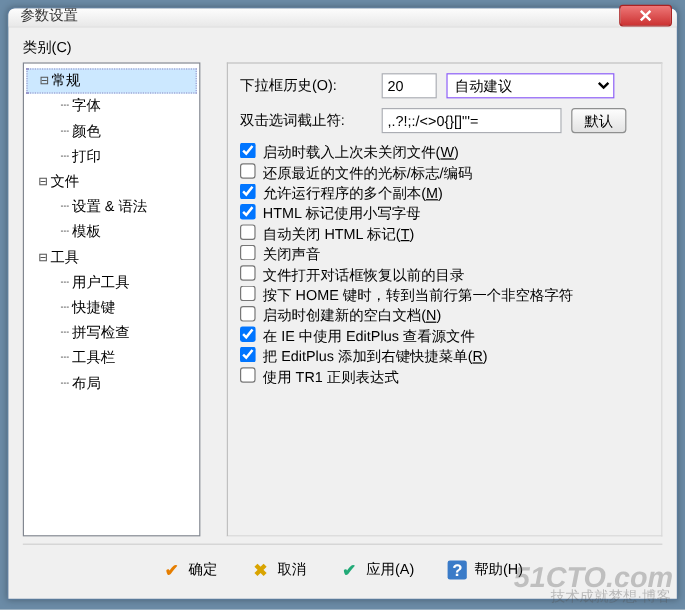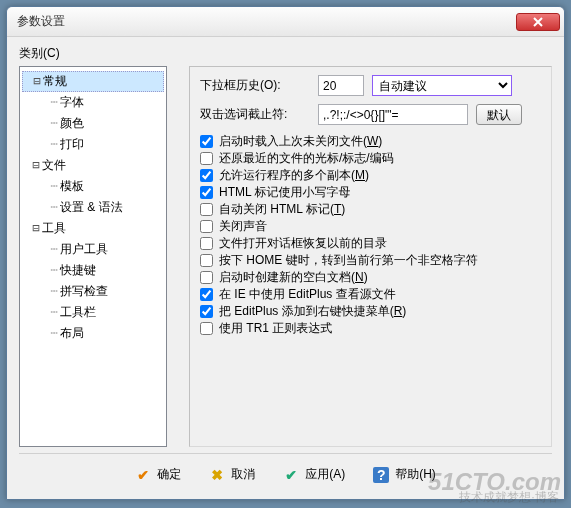--- a/index.html
+++ b/index.html
@@ -1,18 +1,18 @@
 <!DOCTYPE html>
 <html><head>
 <meta charset="utf-8">
 <style>
 *{margin:0;padding:0;box-sizing:border-box;font-family:"Microsoft YaHei",Tahoma,sans-serif;font-size:12px}
 body{background:#6b8ba6;padding:6px;width:571px;height:508px}
 .window{background:#f0f0f0;border:1px solid #5a7a9a;border-radius:6px 6px 0 0;box-shadow:0 0 6px rgba(0,0,0,.3);height:494px;display:flex;flex-direction:column}
-.titlebar{background:linear-gradient(#fdfdfd,#e8e8e8);border-bottom:1px solid #d0d0d0;border-radius:6px 6px 0 0;height:30px;display:flex;align-items:center;padding:0 4px 0 10px}
+.titlebar{background:linear-gradient(#fdfdfd,#e8e8e8);border-bottom:1px solid #d0d0d0;border-radius:6px 6px 0 0;height:16px;display:flex;align-items:flex-end;padding:0 4px 0 10px}
 .title{flex:1;color:#333}
 .closebtn{width:44px;height:18px;background:linear-gradient(#e77,#c33);border:1px solid #a22;border-radius:3px;display:flex;align-items:center;justify-content:center;color:#fff;font-weight:bold;cursor:pointer}
 .closebtn svg{width:10px;height:10px}
 .body{flex:1;padding:8px 12px 4px;display:flex;flex-direction:column}
 .cat-label{margin-bottom:4px}
 .cols{flex:1;display:flex;gap:22px;min-height:0}
 .tree{width:148px;border:1px solid #828790;background:#fff;padding:4px 2px;overflow:auto}
 .tree-item{padding:2px 2px 2px 6px;white-space:nowrap}
 .tree-item.d1{padding-left:8px}
 .tree-item.d2{padding-left:26px}
@@ -20,21 +20,21 @@
 .dash{color:#888;display:inline-block;width:12px;text-align:center}
 .exp{color:#555;display:inline-block;width:12px;text-align:center;font-family:monospace}
 .panel{flex:1;border:1px solid #d9d9d9;border-top-color:#c0c0c0;border-left-color:#c0c0c0;background:#f0f0f0;padding:8px 10px;overflow:auto}
 .row{display:flex;align-items:center;gap:8px;margin-bottom:8px}
 .lbl{width:110px}
 input[type=text]{border:1px solid #abadb3;background:#fff;height:21px;padding:0 4px}
 .inp-num{width:46px}
 .inp-chars{width:150px}
 select{border:1px solid #8b5cf6;background:#fff;height:21px;width:140px;padding:0 2px}
 .btn{background:linear-gradient(#fdfdfd,#e3e3e3);border:1px solid #8e8f8f;border-radius:3px;padding:2px 10px;cursor:pointer;height:21px}
-.chk{display:flex;align-items:center;gap:6px;margin:0 0}
+.chk{display:flex;align-items:flex-start;gap:6px;margin:0 0}
 .chk input{width:13px;height:13px}
 .chk label u{text-decoration:underline}
 .footer{height:42px;display:flex;align-items:center;justify-content:center;gap:16px;border-top:1px solid #d0d0d0;margin-top:6px}
 .fbtn{display:flex;align-items:center;gap:6px;cursor:pointer;padding:4px 6px}
 .fbtn .ico{width:16px;height:16px;display:inline-flex;align-items:center;justify-content:center;font-weight:bold;font-size:14px}
 .ico-ok{color:#e67e00}
 .ico-x{color:#d9a400}
 .ico-app{color:#2a7}
 .ico-help{background:#3a7bc8;color:#fff;border-radius:2px;font-size:11px}
 .watermark{position:fixed;right:10px;bottom:12px;color:rgba(100,100,100,.35);font-size:24px;font-weight:bold;font-style:italic;pointer-events:none}
@@ -54,22 +54,22 @@
   </div>
   <div class="body">
     <div class="cat-label">类别(C)</div>
     <div class="cols">
       <div class="tree" id="tree">
           <div class="tree-item d1 sel"><span class="exp">⊟</span><span>常规</span></div>
           <div class="tree-item d2"><span class="dash">┄</span><span>字体</span></div>
           <div class="tree-item d2"><span class="dash">┄</span><span>颜色</span></div>
           <div class="tree-item d2"><span class="dash">┄</span><span>打印</span></div>
           <div class="tree-item d1"><span class="exp">⊟</span><span>文件</span></div>
+          <div class="tree-item d2"><span class="dash">┄</span><span>设置 &amp; 语法</span></div>
           <div class="tree-item d2"><span class="dash">┄</span><span>模板</span></div>
-          <div class="tree-item d2"><span class="dash">┄</span><span>设置 &amp; 语法</span></div>
           <div class="tree-item d1"><span class="exp">⊟</span><span>工具</span></div>
           <div class="tree-item d2"><span class="dash">┄</span><span>用户工具</span></div>
           <div class="tree-item d2"><span class="dash">┄</span><span>快捷键</span></div>
           <div class="tree-item d2"><span class="dash">┄</span><span>拼写检查</span></div>
           <div class="tree-item d2"><span class="dash">┄</span><span>工具栏</span></div>
           <div class="tree-item d2"><span class="dash">┄</span><span>布局</span></div>
         </div>
       <div class="panel">
         <div class="row">
           <span class="lbl">下拉框历史(O):</span>

